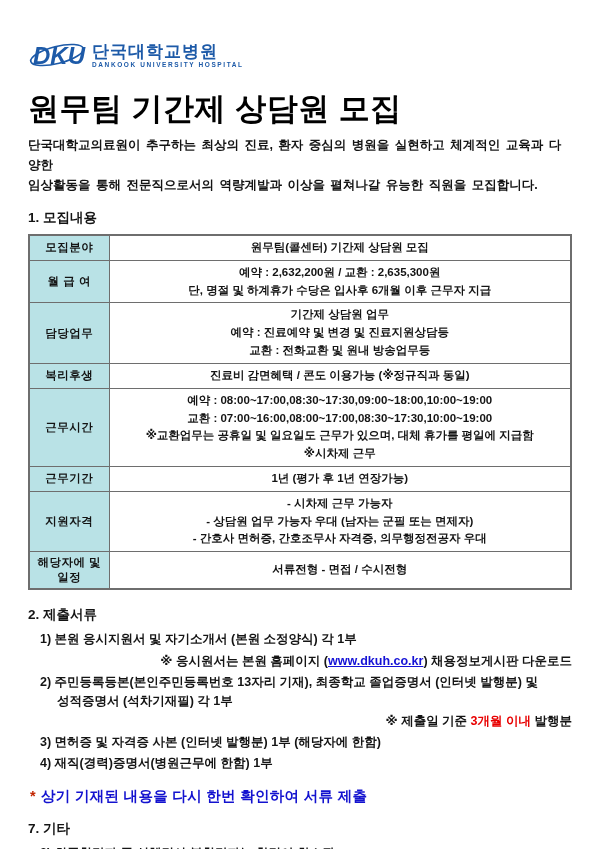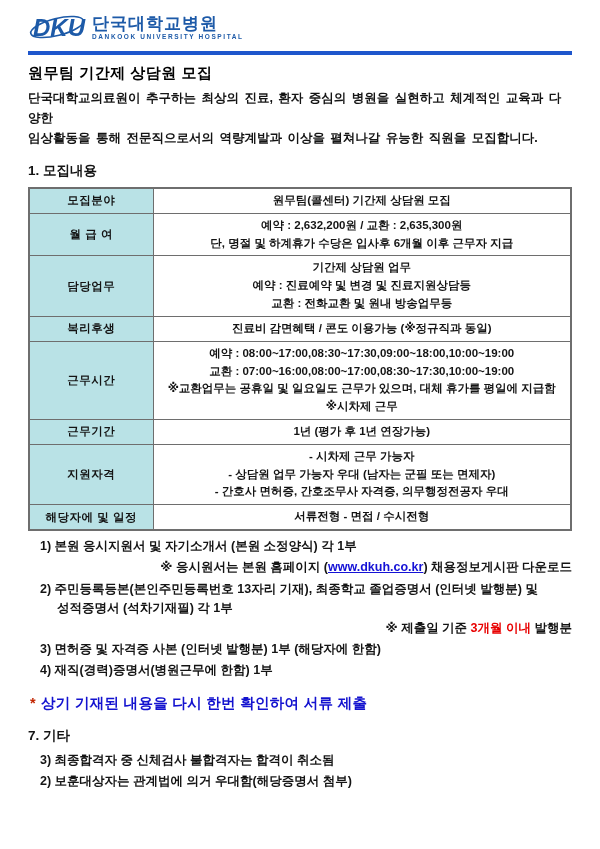--- a/index.html
+++ b/index.html
@@ -3,56 +3,56 @@
 <meta charset="utf-8">
 <style>
   * { margin:0; padding:0; box-sizing:border-box; }
   html,body { width:600px; }
   body {
     font-family:"Liberation Sans","DejaVu Sans",sans-serif;
     background:#ffffff; color:#141414;
   }
   .page {
     width:600px; height:849px;
-    padding:8px 28px 0 28px;
+    padding:36px 28px 0 28px;
     display:flex; flex-direction:column;
     overflow:hidden;
   }
 
   
   .logo-row { display:flex; align-items:center; gap:6px; }
   .logo-mark { flex:0 0 auto; }
   .logo-text { display:flex; flex-direction:column; line-height:1; }
   .logo-ko { font-size:17px; font-weight:800; color:#1d5aa8; letter-spacing:1px; }
   .logo-en { font-size:6.5px; font-weight:700; color:#1d5aa8; letter-spacing:1.6px; margin-top:2px; }
 
   .rule { height:4px; background:#1e56cc; margin-top:3px; }
 
   
-  .doc-title { font-size:15px; font-weight:800; color:#000; margin:9px 0 5px 0; letter-spacing:0.5px; }
+  .doc-title { font-size:31px; font-weight:800; color:#000; margin:9px 0 5px 0; letter-spacing:0.5px; }
   .intro { font-size:12.5px; font-weight:600; line-height:1.6; word-spacing:2px; }
 
   
   .sec-heading { font-size:13.5px; font-weight:700; margin-top:14px; }
 
   
   table.recruit {
     width:100%; margin-top:7px;
     border-collapse:collapse;
     border:2px solid #6e6e6e;
   }
   table.recruit td {
     border:1.4px solid #6e6e6e;
     padding:3px 5px;
     text-align:center;
     vertical-align:middle;
   }
   td.th {
     background:#b9e2e6;
-    width:124px;
+    width:80px;
     font-size:11.5px; font-weight:700;
     letter-spacing:0.5px;
   }
   td.val { font-size:11.5px; font-weight:700; }
   td.val .ln { line-height:1.55; }
 
   
   .list { margin:4px 0 0 12px; font-size:12.5px; font-weight:600; line-height:1.55; }
   .list .item { margin-top:2px; }
   .list .cont { margin-left:17px; }
@@ -145,20 +145,21 @@
       </tr>
       <tr>
         <td class="th">해당자에 및 일정</td>
         <td class="val">
             <div class="ln">서류전형 - 면접  /  수시전형</div>
           </td>
       </tr>
     </tbody>
   </table>
 
+  <div class="sec-heading" style="margin-top:16px;">2. 제출서류</div>
   <div class="list">
     <div class="item">1) 본원 응시지원서 및 자기소개서 (본원 소정양식) 각 1부</div>
     <div class="item sub">
       <span>※ 응시원서는 본원 홈페이지 (</span><a class="link" href="#">www.dkuh.co.kr</a><span>) 채용정보게시판 다운로드</span>
     </div>
     <div class="item">2) 주민등록등본(본인주민등록번호 13자리 기재), 최종학교 졸업증명서 (인터넷 발행분) 및</div>
     <div class="cont">성적증명서 (석차기재필) 각 1부</div>
     <div class="sub">
       <span>※ 제출일 기준 </span><span class="red">3개월 이내</span><span> 발행분</span>
     </div>

